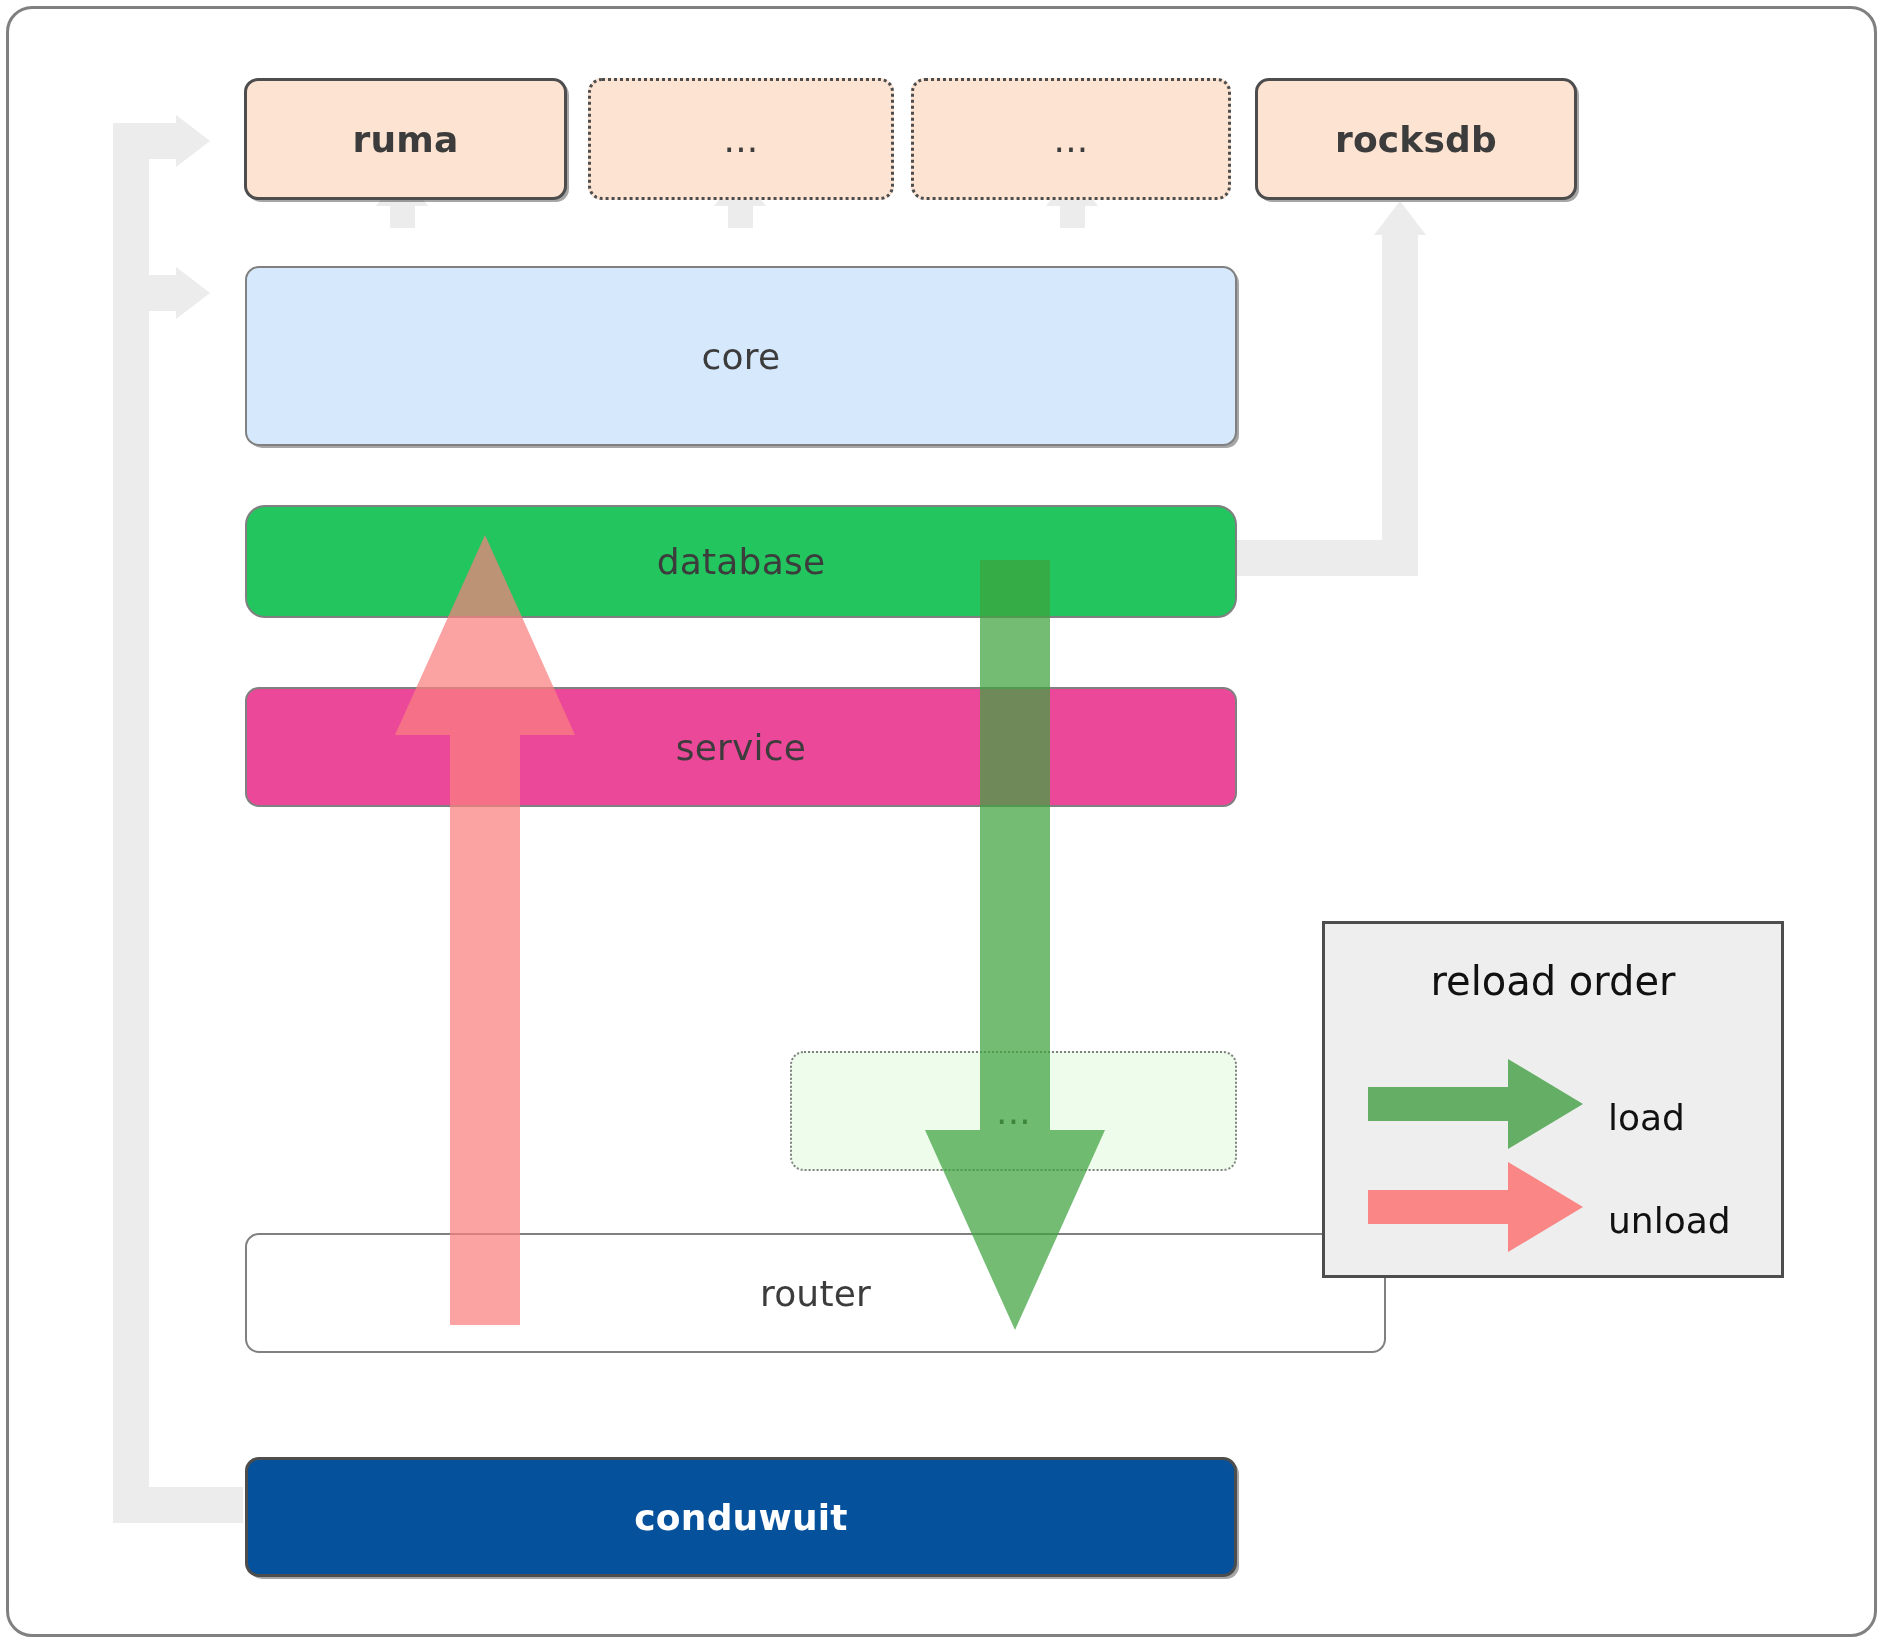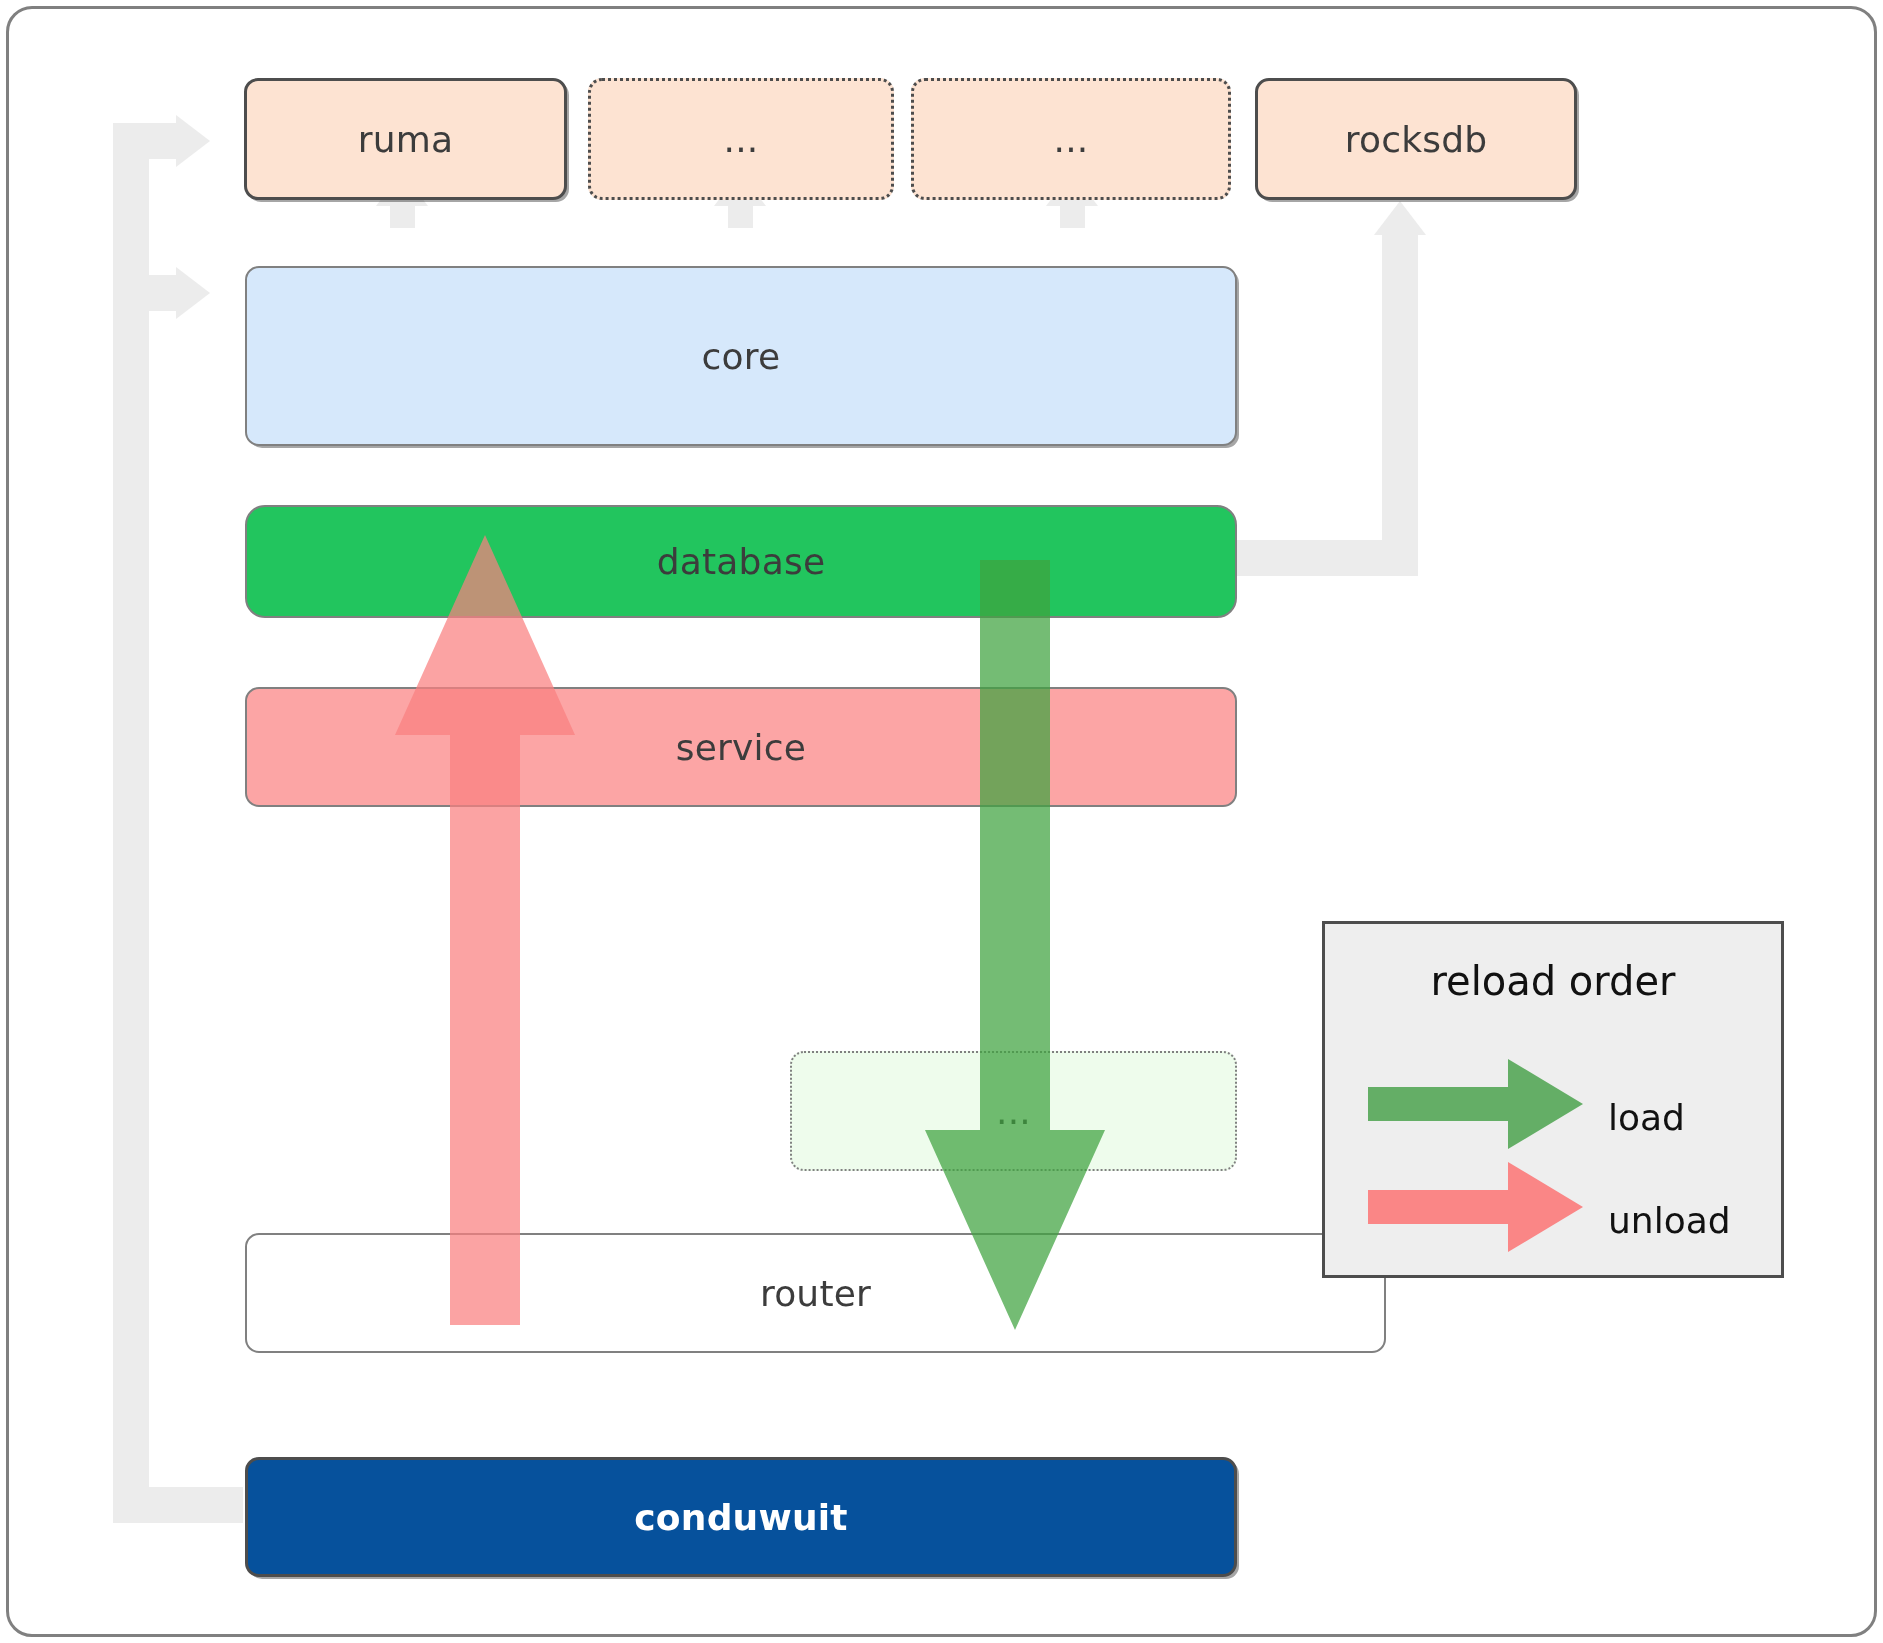--- a/index.html
+++ b/index.html
@@ -25,21 +25,21 @@
     box-sizing:border-box;
     display:flex;
     align-items:center;
     justify-content:center;
     border-radius:14px;
     font-size:36px;
     color:#3c3c3c;
     letter-spacing:.2px;
     z-index:6;
   }
-  .node.solid-dark{border:3px solid #4d4d4d;}
+  .node.solid-dark{border:3px solid #4d4d4d;font-weight:bold;}
   .node.solid-gray{border:2.5px solid #808080;}
   .node.dotted{border:3px dotted #4d4d4d;}
   .node.dotted-gray{border:2.5px dotted #808080;}
 
   .sh{box-shadow:3px 3px 0px -1px rgba(0,0,0,.35);}
 
   
   .conn{position:absolute;background:#ececec;z-index:2;}
   .conn-arrow-r{
     position:absolute;width:0;height:0;z-index:2;
@@ -119,21 +119,21 @@
   </div>
 
   <div class="node solid-gray sh" style="left:245px;top:266px;width:992px;height:180px;background:#d6e8fb;">
     <span>core</span>
   </div>
 
   <div class="node solid-gray" style="left:245px;top:505px;width:992px;height:113px;background:#22c55e;border-radius:20px;">
     <span>database</span>
   </div>
 
-  <div class="node solid-gray" style="left:245px;top:687px;width:992px;height:120px;background:#fca5a5;">
+  <div class="node solid-gray" style="left:245px;top:687px;width:992px;height:120px;background:#ec4899;">
     <span>service</span>
   </div>
 
 
 
   <div class="node dotted-gray" style="left:790px;top:1051px;width:447px;height:120px;background:#eefcec;">
     <span>...</span>
   </div>
 
   <div class="node solid-gray" style="left:245px;top:1233px;width:1141px;height:120px;background:#ffffff;">

